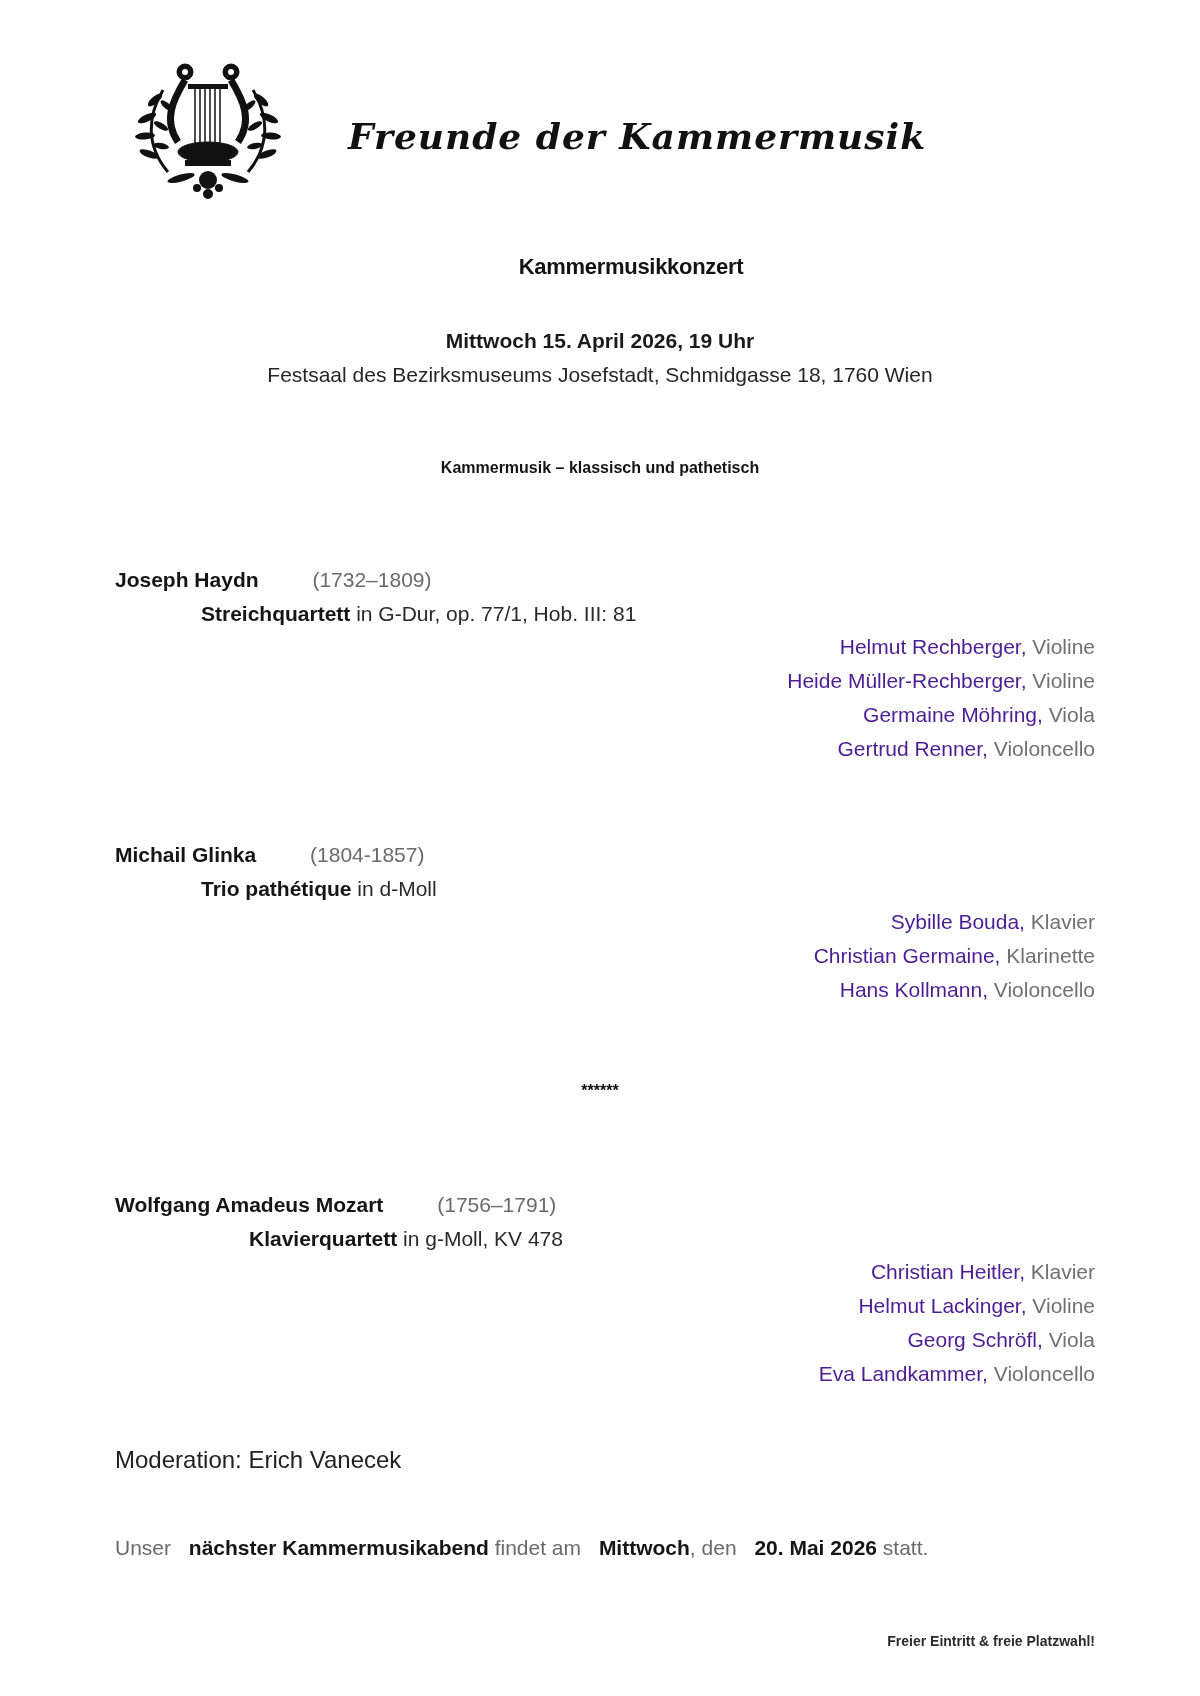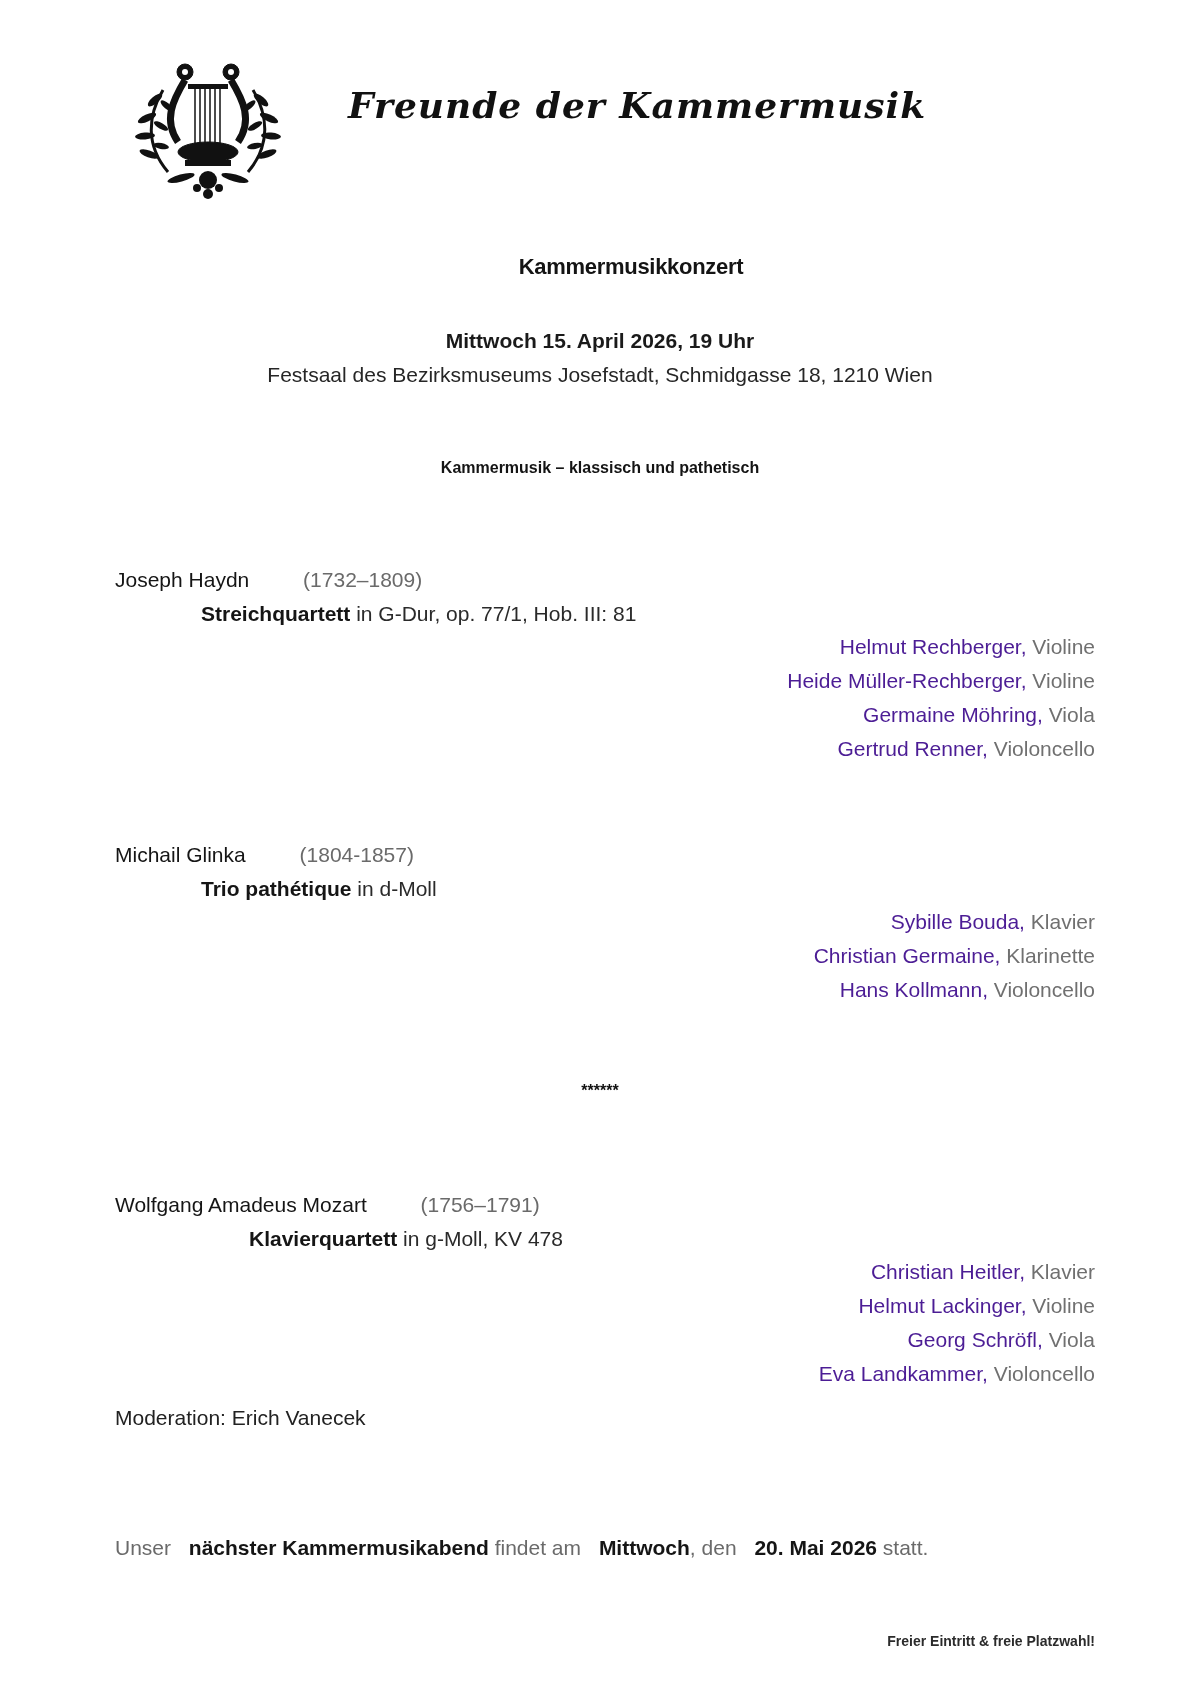--- a/index.html
+++ b/index.html
@@ -1,38 +1,38 @@
 <!DOCTYPE html>
 <html><head>
 <meta charset="utf-8">
 <style>
   html, body { margin: 0; padding: 0; background: #ffffff; }
   body { width: 1200px; height: 1696px; position: relative; overflow: hidden;
          font-family: "Liberation Sans", "DejaVu Sans", sans-serif; color: #1a1a1a; }
   .abs { position: absolute; }
   .logo { left: 133px; top: 60px; width: 150px; height: 142px; }
-  .org-name { left: 348px; top: 84px; font-family: "DejaVu Serif", "Liberation Serif", serif;
+  .org-name { left: 348px; top: 115px; font-family: "DejaVu Serif", "Liberation Serif", serif;
               font-size: 36px; font-weight: bold; letter-spacing: 1px; color: #111;
               font-style: italic; white-space: nowrap; }
   .center { left: 0; width: 1200px; text-align: center; white-space: nowrap; }
   .title { top: 254px; font-size: 22px; font-weight: bold; color: #141414; letter-spacing: -0.3px; padding-left: 31px; }
   .date { top: 329px; font-size: 21px; font-weight: bold; color: #1a1a1a; }
   .venue { top: 363px; font-size: 21px; color: #262626; }
   .subtitle { top: 459px; font-size: 16px; font-weight: bold; color: #141414; }
   .composer { left: 115px; font-size: 21px; white-space: nowrap; }
-  .composer .name { font-weight: normal; color: #151515; }
+  .composer .name { font-weight: bold; color: #151515; }
   .composer .years { color: #6a6a6a; margin-left: 48px; }
   .work { left: 201px; font-size: 21px; white-space: nowrap; color: #2a2a2a; }
   .work .wt { font-weight: bold; color: #151515; }
   .players { right: 105px; text-align: right; font-size: 21px; }
   .player { height: 34px; line-height: 34px; white-space: nowrap; }
   .player .pn { color: #4c1d95; }
   .player .pi { color: #707070; margin-top: 8px; }
   .stars { top: 1082px; font-size: 16px; font-weight: bold; letter-spacing: 0px; color: #111; }
-  .moderation { left: 115px; top: 1406px; font-size: 21px; color: #222; white-space: nowrap; }
+  .moderation { left: 115px; top: 1446px; font-size: 24px; color: #222; white-space: nowrap; }
   .next { left: 115px; top: 1536px; font-size: 21px; color: #6a6a6a; white-space: nowrap; }
   .next b { color: #151515; margin-left: 12px; }
   .footer { right: 105px; top: 1633px; font-size: 14px; font-weight: bold; color: #2b2b2b; white-space: nowrap; }
 </style>
 </head>
 <body>
 
 <div class="abs logo">
   <svg width="150" height="142" viewBox="0 0 150 142">
     <g fill="#111" stroke="#111">
@@ -85,21 +85,21 @@
         <circle cx="86" cy="128" r="4"></circle>
       </g>
     </g>
   </svg>
 </div>
 
 <div class="abs org-name">Freunde der Kammermusik</div>
 
 <div class="abs center title">Kammermusikkonzert</div>
 <div class="abs center date">Mittwoch 15. April 2026, 19 Uhr</div>
-<div class="abs center venue">Festsaal des Bezirksmuseums Josefstadt, Schmidgasse 18, 1210 Wien</div>
+<div class="abs center venue">Festsaal des Bezirksmuseums Josefstadt, Schmidgasse 18, 1760 Wien</div>
 <div class="abs center subtitle">Kammermusik – klassisch und pathetisch</div>
 
 <div class="abs composer" style="top:568px;">
   <span class="name">Joseph Haydn</span>
   <span class="years">(1732–1809)</span>
 </div>
 <div class="abs work" style="top:602px;"><span class="wt">Streichquartett</span><span> in G-Dur, op. 77/1, Hob. III: 81</span></div>
 <div class="abs players" style="top:630px;">
   <div class="player"><span class="pn">Helmut Rechberger,</span><span class="pi"> Violine</span></div>
   <div class="player"><span class="pn">Heide Müller-Rechberger,</span><span class="pi"> Violine</span></div>

